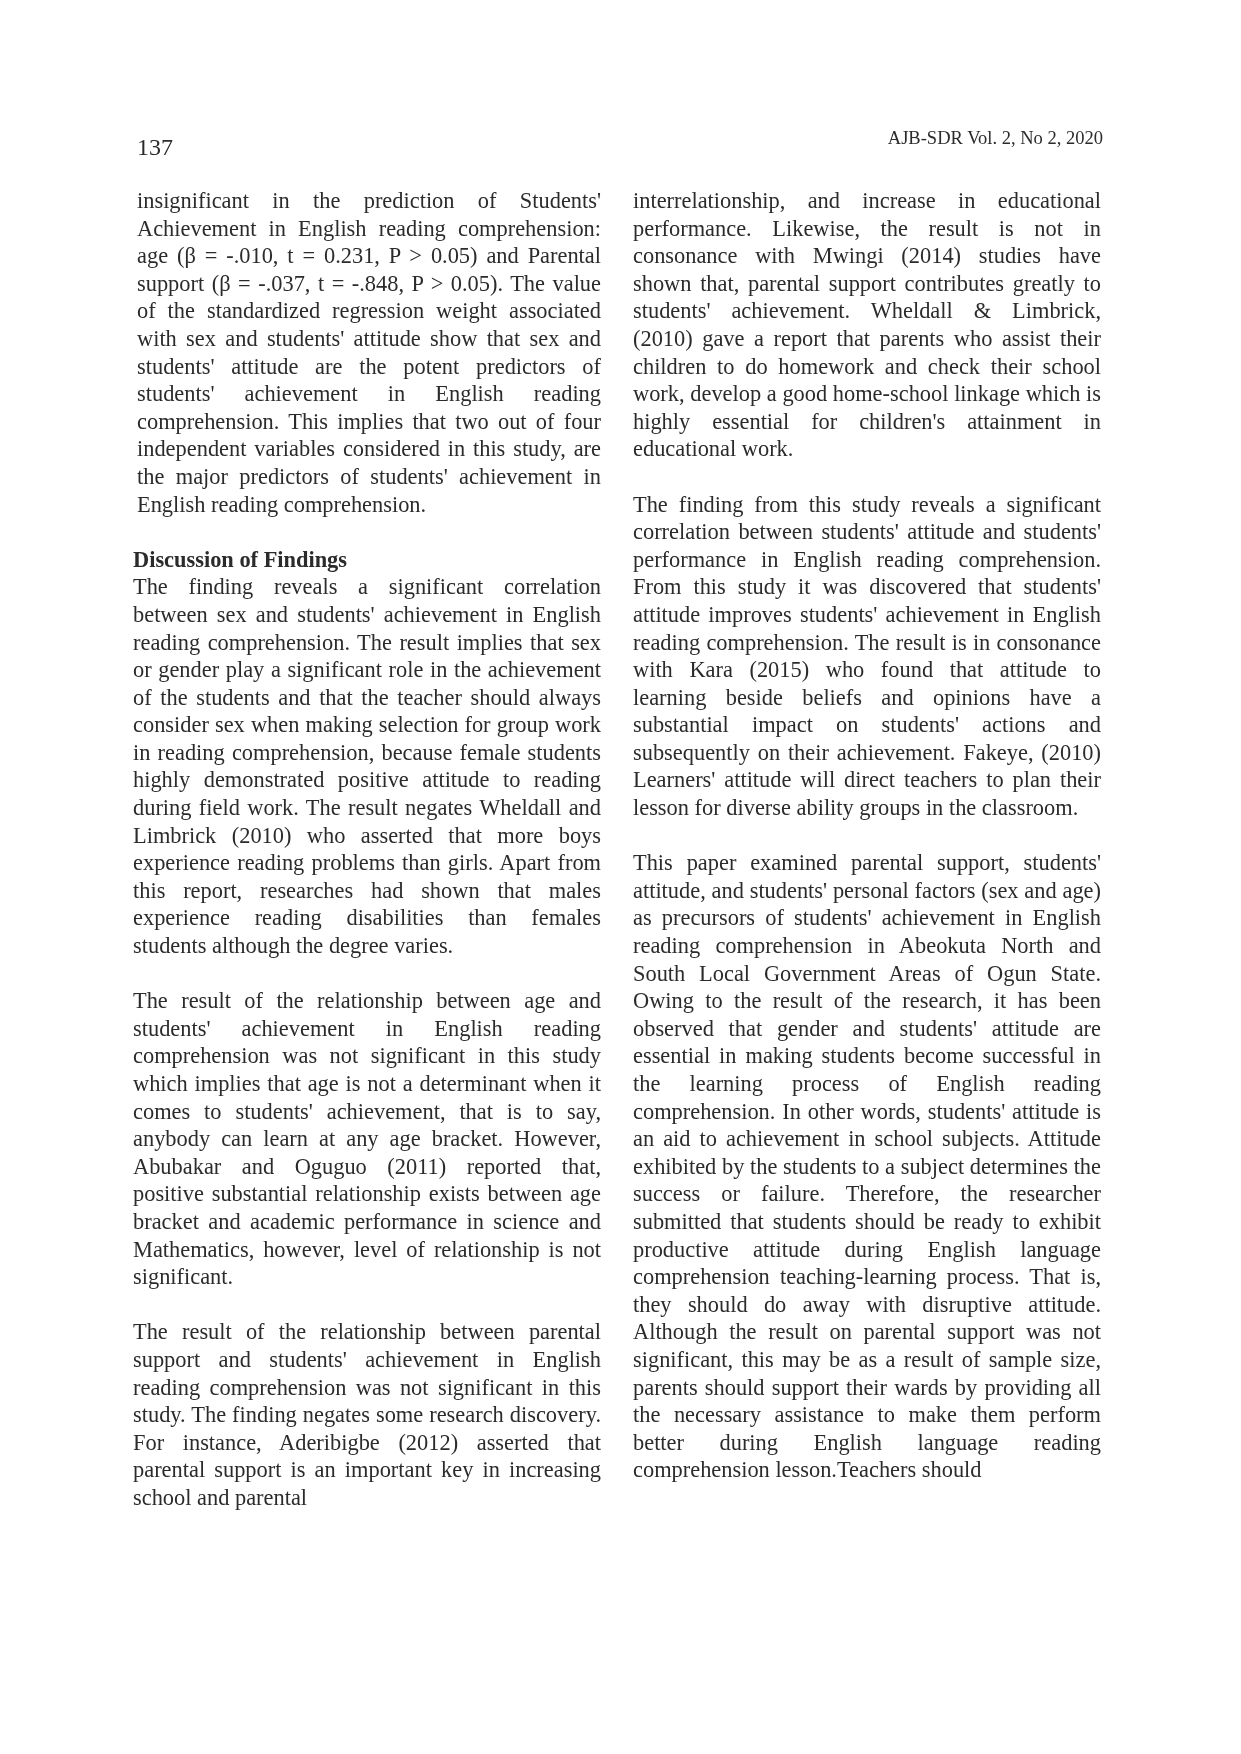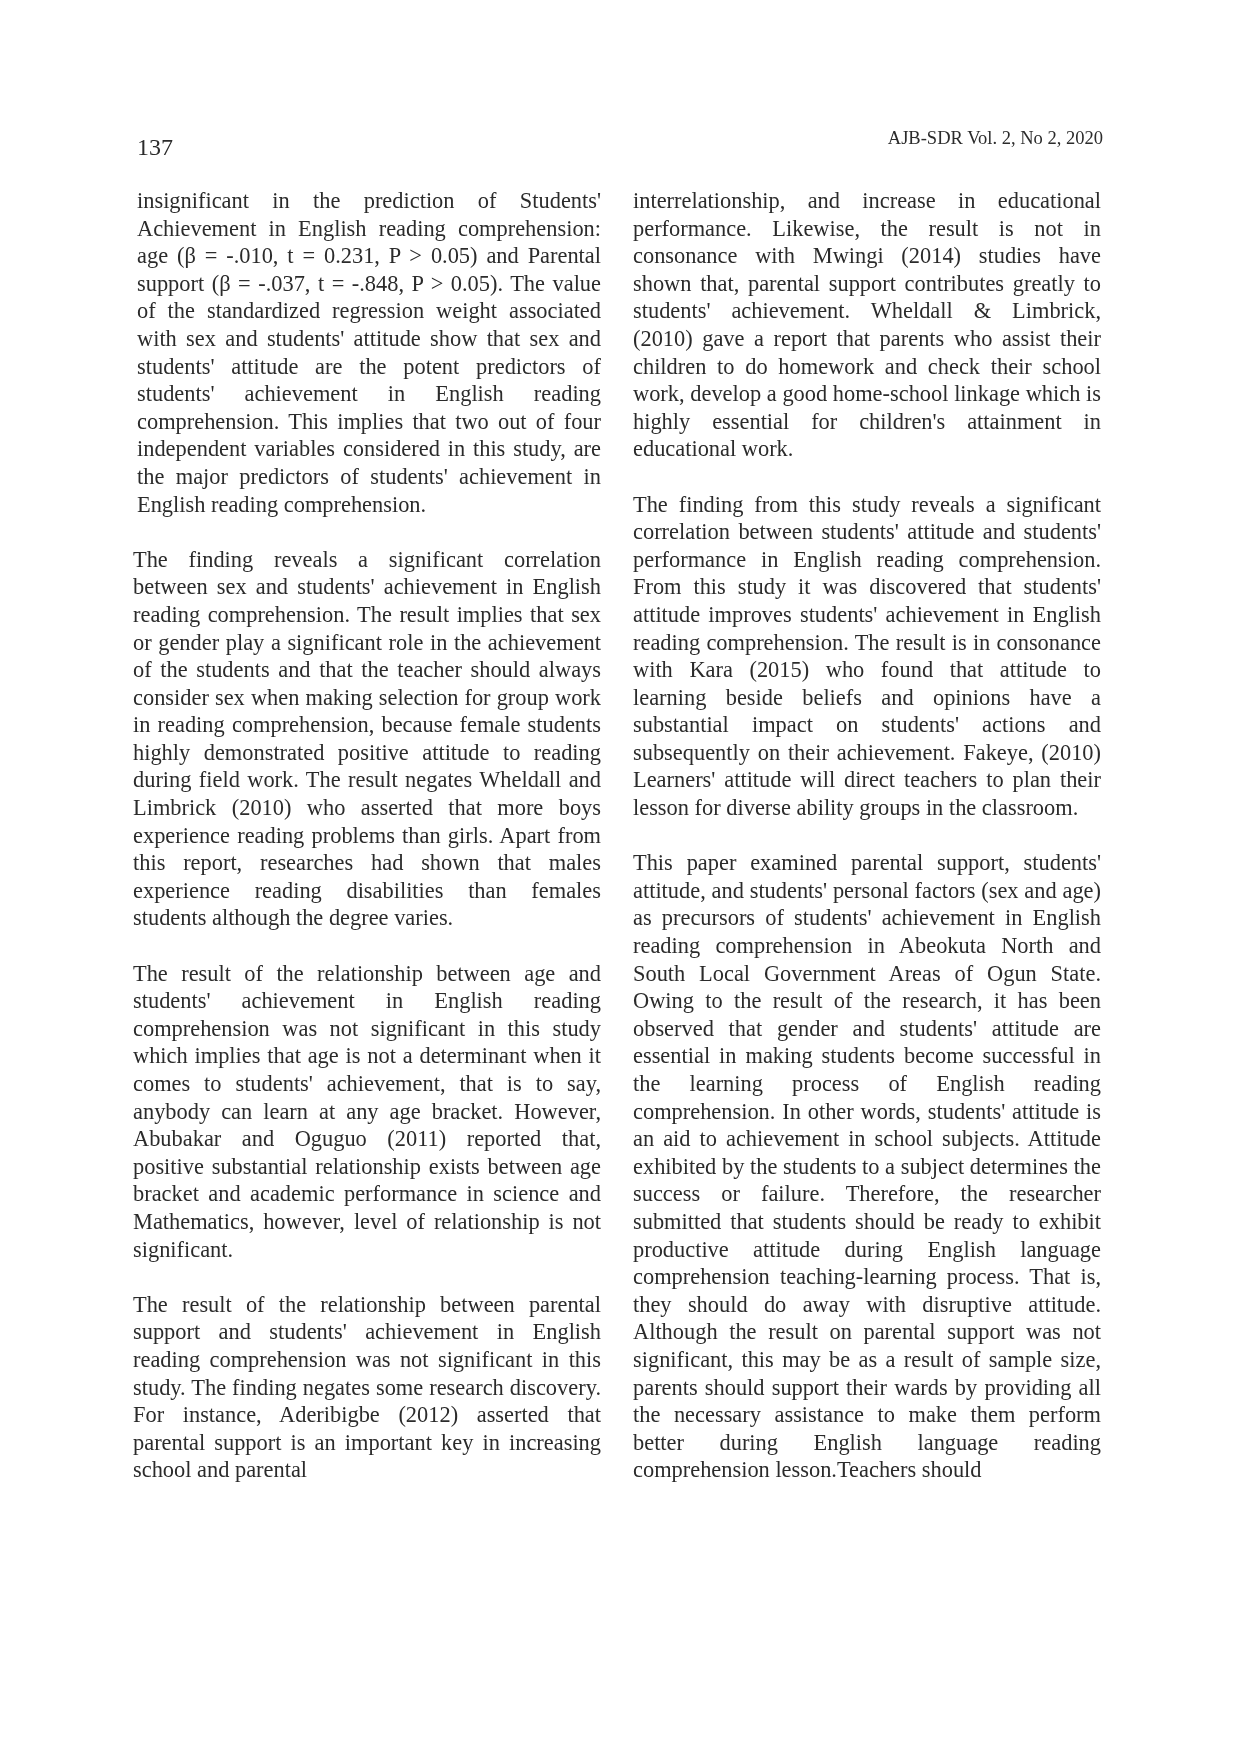--- a/index.html
+++ b/index.html
@@ -17,20 +17,21 @@
   .indent0 { padding-left: 4px; }
 </style>
 </head>
 <body>
 
 <div class="page-number">137</div>
 <div class="running-head">AJB-SDR Vol. 2, No 2, 2020</div>
 
 <div class="col col-left">
   <p class="indent0">insignificant in the prediction of Students' Achievement in English reading comprehension: age (β = -.010, t = 0.231, P &gt; 0.05) and Parental support (β = -.037, t = -.848, P &gt; 0.05). The value of the standardized regression weight associated with sex and students' attitude show that sex and students' attitude are the potent predictors of students' achievement in English reading comprehension. This implies that two out of four independent variables considered in this study, are the major predictors of students' achievement in English reading comprehension.</p>
+  <h2>Discussion of Findings</h2>
   <p>The finding reveals a significant correlation between sex and students' achievement in English reading comprehension. The result implies that sex or gender play a significant role in the achievement of the students and that the teacher should always consider sex when making selection for group work in reading comprehension, because female students highly demonstrated positive attitude to reading during field work. The result negates Wheldall and Limbrick (2010) who asserted that more boys experience reading problems than girls. Apart from this report, researches had shown that males experience reading disabilities than females students although the degree varies.</p>
   <p>The result of the relationship between age and students' achievement in English reading comprehension was not significant in this study which implies that age is not a determinant when it comes to students' achievement, that is to say, anybody can learn at any age bracket. However, Abubakar and Oguguo (2011) reported that, positive substantial relationship exists between age bracket and academic performance in science and Mathematics, however, level of relationship is not significant.</p>
   <p>The result of the relationship between parental support and students' achievement in English reading comprehension was not significant in this study. The finding negates some research discovery. For instance, Aderibigbe (2012) asserted that parental support is an important key in increasing school and parental</p>
 </div>
 
 <div class="col col-right">
   <p>interrelationship, and increase in educational performance. Likewise, the result is not in consonance with Mwingi (2014) studies have shown that, parental support contributes greatly to students' achievement. Wheldall &amp; Limbrick, (2010) gave a report that parents who assist their children to do homework and check their school work, develop a good home-school linkage which is highly essential for children's attainment in educational work.</p>
   <p>The finding from this study reveals a significant correlation between students' attitude and students' performance in English reading comprehension. From this study it was discovered that students' attitude improves students' achievement in English reading comprehension. The result is in consonance with Kara (2015) who found that attitude to learning beside beliefs and opinions have a substantial impact on students' actions and subsequently on their achievement. Fakeye, (2010) Learners' attitude will direct teachers to plan their lesson for diverse ability groups in the classroom.</p>
   <p>This paper examined parental support, students' attitude, and students' personal factors (sex and age) as precursors of students' achievement in English reading comprehension in Abeokuta North and South Local Government Areas of Ogun State. Owing to the result of the research, it has been observed that gender and students' attitude are essential in making students become successful in the learning process of English reading comprehension. In other words, students' attitude is an aid to achievement in school subjects. Attitude exhibited by the students to a subject determines the success or failure. Therefore, the researcher submitted that students should be ready to exhibit productive attitude during English language comprehension teaching-learning process. That is, they should do away with disruptive attitude. Although the result on parental support was not significant, this may be as a result of sample size, parents should support their wards by providing all the necessary assistance to make them perform better during English language reading comprehension lesson.Teachers should</p>
 </div>

